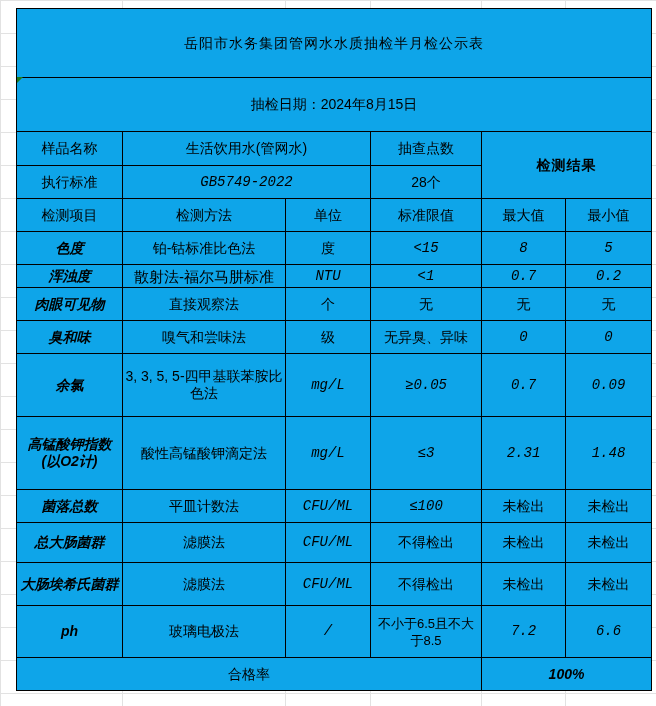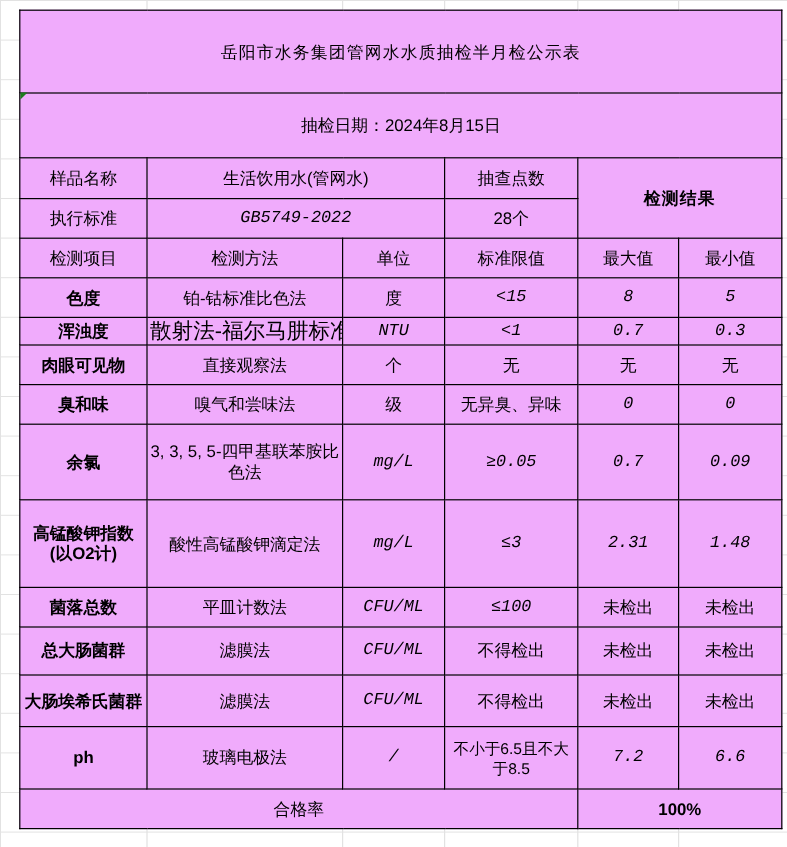--- a/index.html
+++ b/index.html
@@ -10,31 +10,31 @@
       linear-gradient(to right, #e2e2e2 1px, transparent 1px),
       linear-gradient(to bottom, #e2e2e2 1px, transparent 1px);
     background-size: 100% 100%, 100% 33px;
     font-family:"Liberation Sans","DejaVu Sans",sans-serif;
     color:#000;
   }
   .gridv { position:absolute; top:0; bottom:0; width:1px; background:#e2e2e2; }
   .sheet { position:absolute; left:16px; top:8px; width:635px; }
   table.t {
     border-collapse:collapse; table-layout:fixed; width:635px;
-    background:#f0abfc;
+    background:#0ea5e9;
   }
   table.t td {
     border:1px solid #000; padding:0 2px; text-align:center; vertical-align:middle;
     font-size:14px; line-height:17px; overflow:hidden; white-space:normal;
   }
   .title td { height:68px; font-size:17px; letter-spacing:1px; }
   .daterow td { height:53px; text-align:right; padding-right:22px; font-size:14px; }
   .hdr { font-weight:normal; font-size:15px; }
   .big { font-weight:bold; font-size:19px; letter-spacing:1px; }
-  .lbl { font-weight:bold; font-size:14px; }
+  .lbl { font-weight:bold; font-size:14px;font-style:italic; }
   .mono { font-family:"Liberation Mono","DejaVu Sans Mono",monospace; font-size:13px;font-style:italic; }
   .corner {
     position:absolute; left:17px; top:77px; width:0; height:0;
     border-top:6px solid #1e7b1e; border-right:6px solid transparent;
   }
 </style>
 </head>
 <body>
 
 <div class="gridv" style="left:122px"></div>
@@ -86,25 +86,25 @@
     <tr style="height:33px">
       <td class="lbl">色度</td>
       <td>铂-钴标准比色法</td>
       <td>度</td>
       <td class="mono">&lt;15</td>
       <td class="mono">8</td>
       <td class="mono">5</td>
     </tr>
     <tr style="height:23px">
       <td class="lbl">浑浊度</td>
-      <td style="font-size:18px;white-space:nowrap">散射法-福尔马肼标准</td>
+      <td style="font-size:15px;white-space:nowrap">散射法-福尔马肼标准</td>
       <td class="mono">NTU</td>
       <td class="mono">&lt;1</td>
       <td class="mono">0.7</td>
-      <td class="mono">0.3</td>
+      <td class="mono">0.2</td>
     </tr>
     <tr style="height:33px">
       <td class="lbl">肉眼可见物</td>
       <td>直接观察法</td>
       <td>个</td>
       <td>无</td>
       <td>无</td>
       <td>无</td>
     </tr>
     <tr style="height:33px">

